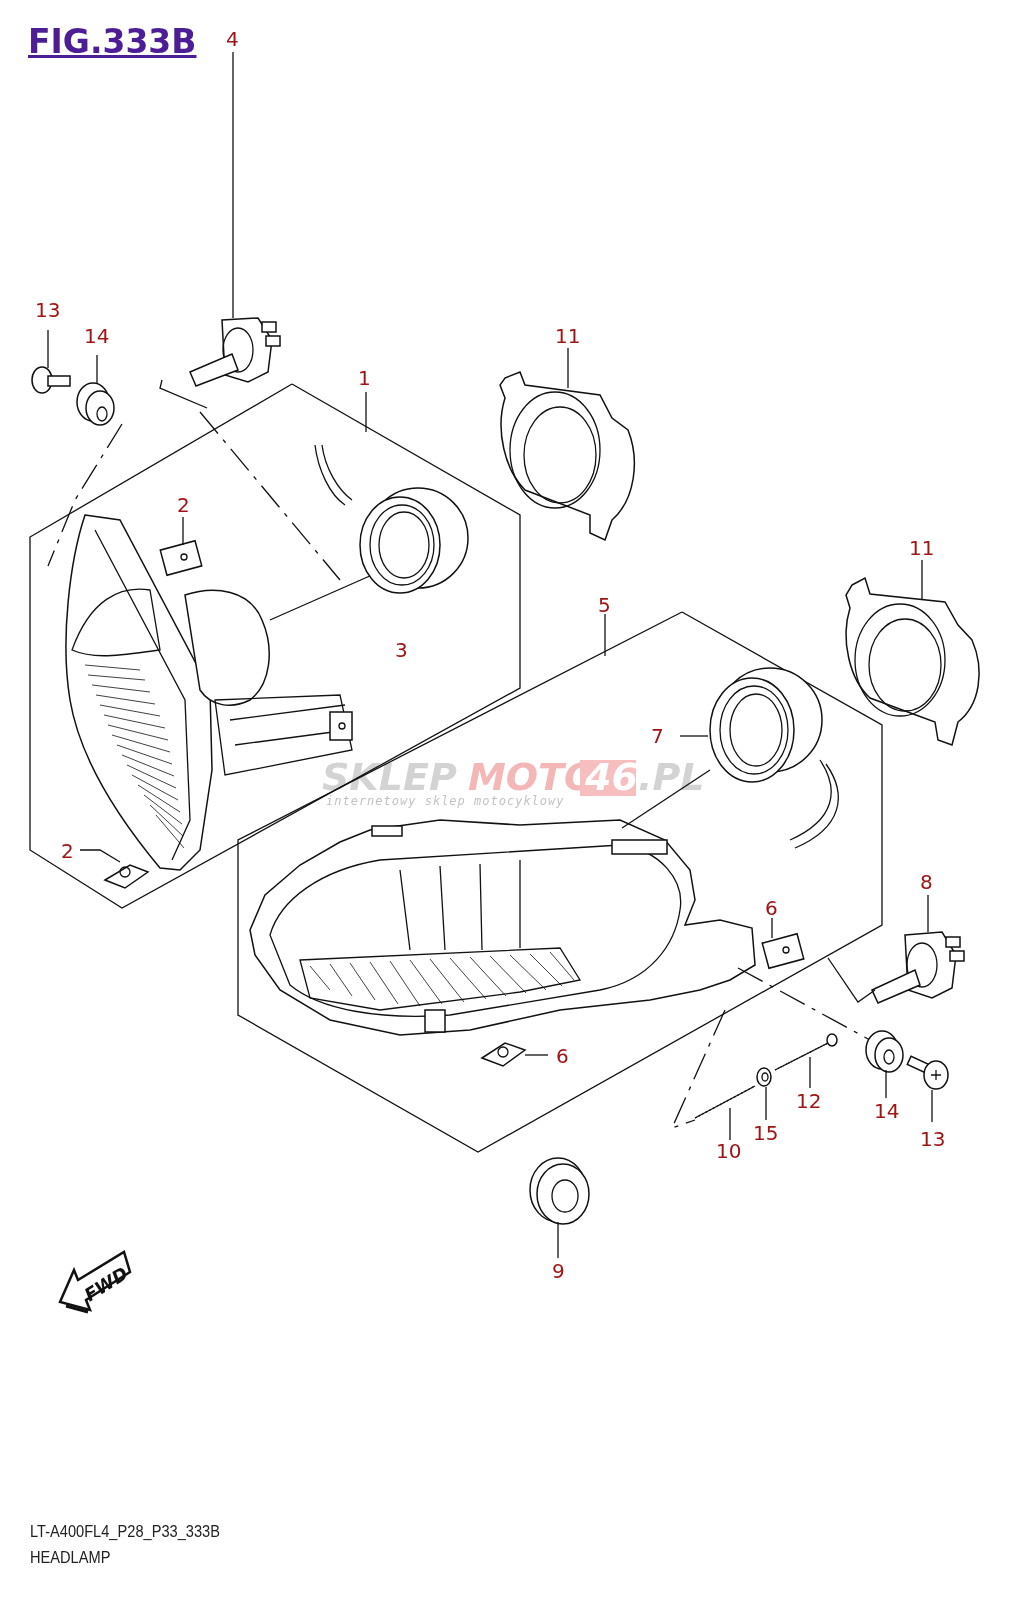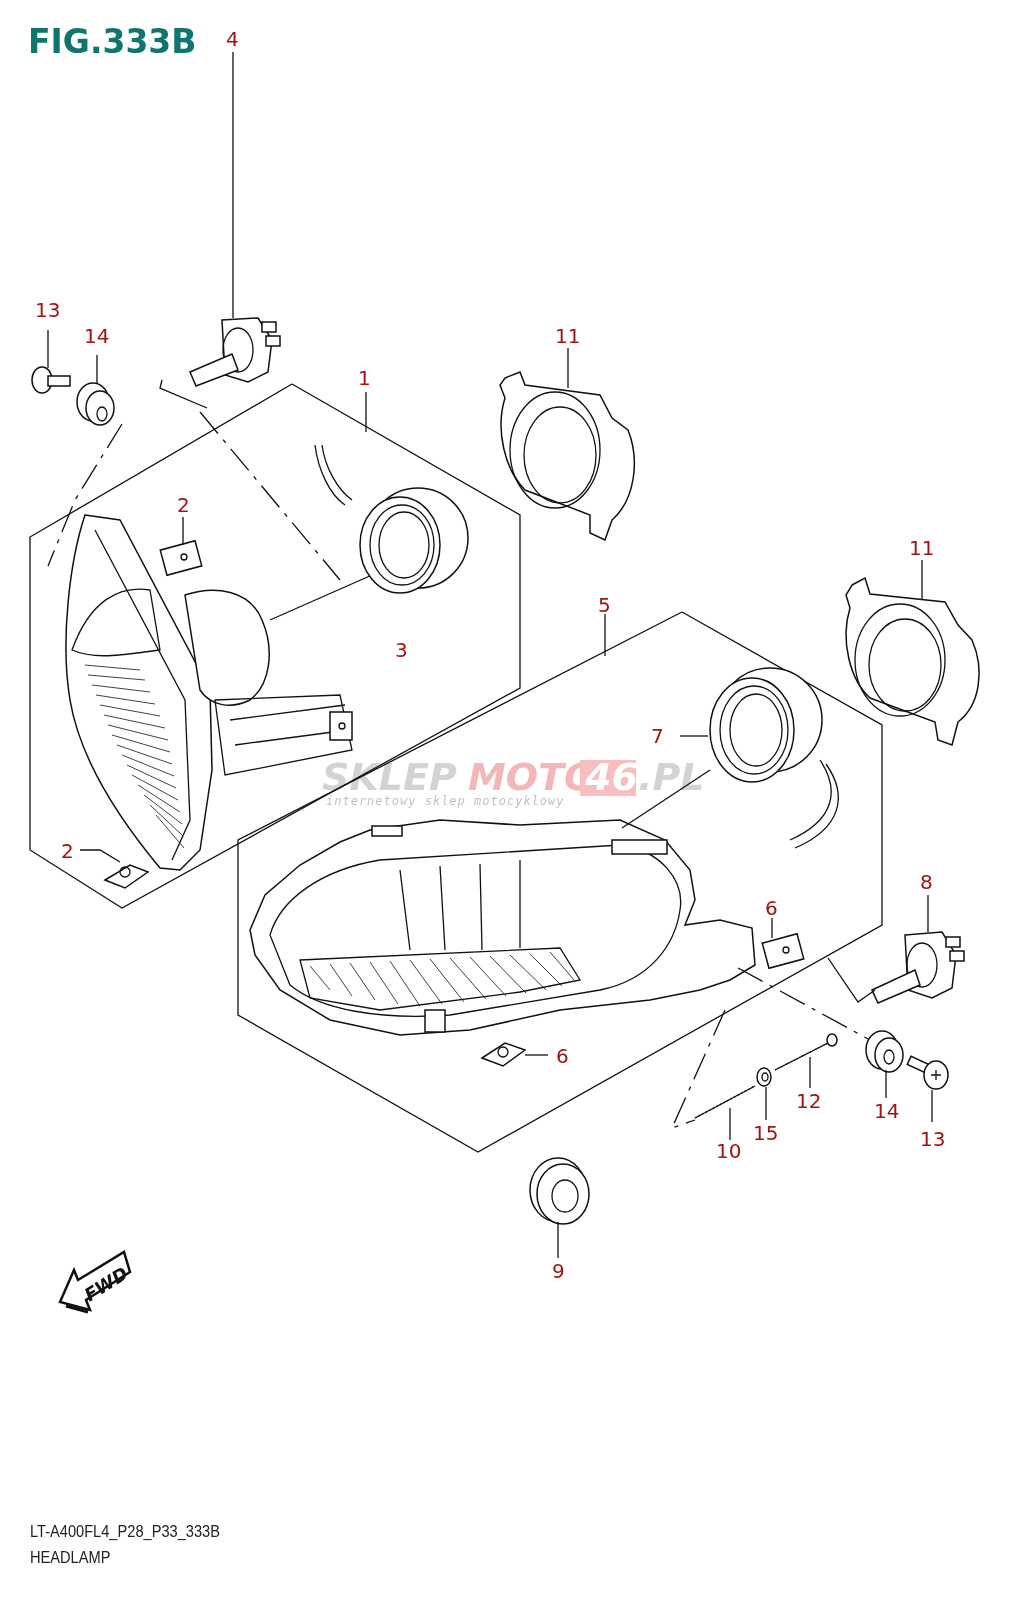--- a/index.html
+++ b/index.html
@@ -1,17 +1,17 @@
 <!DOCTYPE html>
 <html><head>
 <meta charset="utf-8">
 <style>
   html, body { margin:0; padding:0; background:#ffffff; }
   body { width:1032px; height:1600px; position:relative; overflow:hidden; font-family:"DejaVu Sans", sans-serif; }
-  .fig-title { position:absolute; left:28px; top:22px; font-family:"DejaVu Sans", sans-serif; font-weight:bold; font-size:33px; color:#0f766e; letter-spacing:0px; }
+  .fig-title { position:absolute; left:28px; top:22px; font-family:"DejaVu Sans", sans-serif; font-weight:bold; font-size:33px; color:#4c1d95; letter-spacing:0px;text-decoration:underline; }
   .footer-code { position:absolute; left:30px; top:1522px; font-family:"Liberation Sans", sans-serif; font-size:17px; color:#222; transform:scaleX(0.86); transform-origin:left; }
   .footer-name { position:absolute; left:30px; top:1548px; font-family:"Liberation Sans", sans-serif; font-size:17px; color:#222; transform:scaleX(0.86); transform-origin:left; }
   svg#diagram { position:absolute; left:0; top:0; }
   .lbl { font-family:"DejaVu Sans", sans-serif; font-size:20px; fill:#a01414; }
   .ln { stroke:#111; stroke-width:1.3; fill:none; }
   .dash { stroke:#111; stroke-width:1.3; fill:none; stroke-dasharray:28 8 4 8; }
   .part { stroke:#111; stroke-width:1.5; fill:#fff; }
   .partn { stroke:#111; stroke-width:1.3; fill:none; }
   .hatch { stroke:#111; stroke-width:0.8; }
   .wm-main { font-family:"DejaVu Sans", sans-serif; font-weight:bold; font-style:italic; font-size:38px; }

